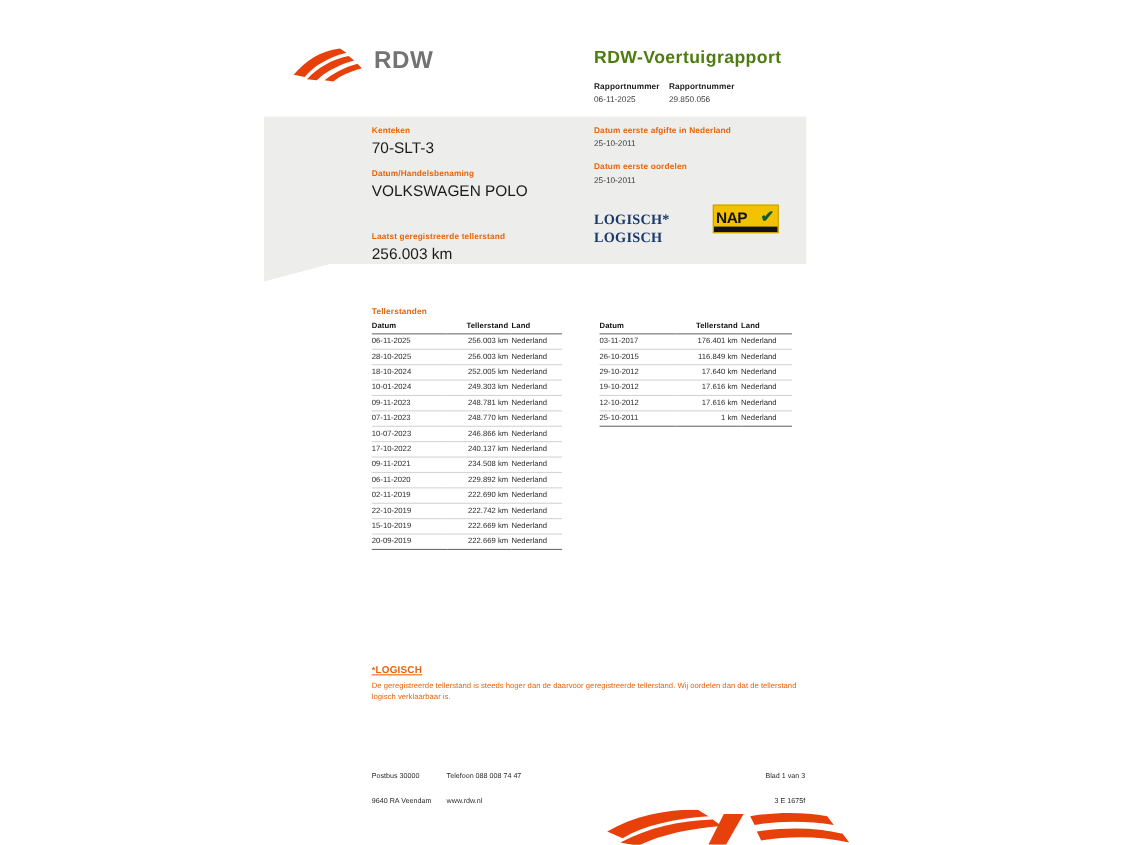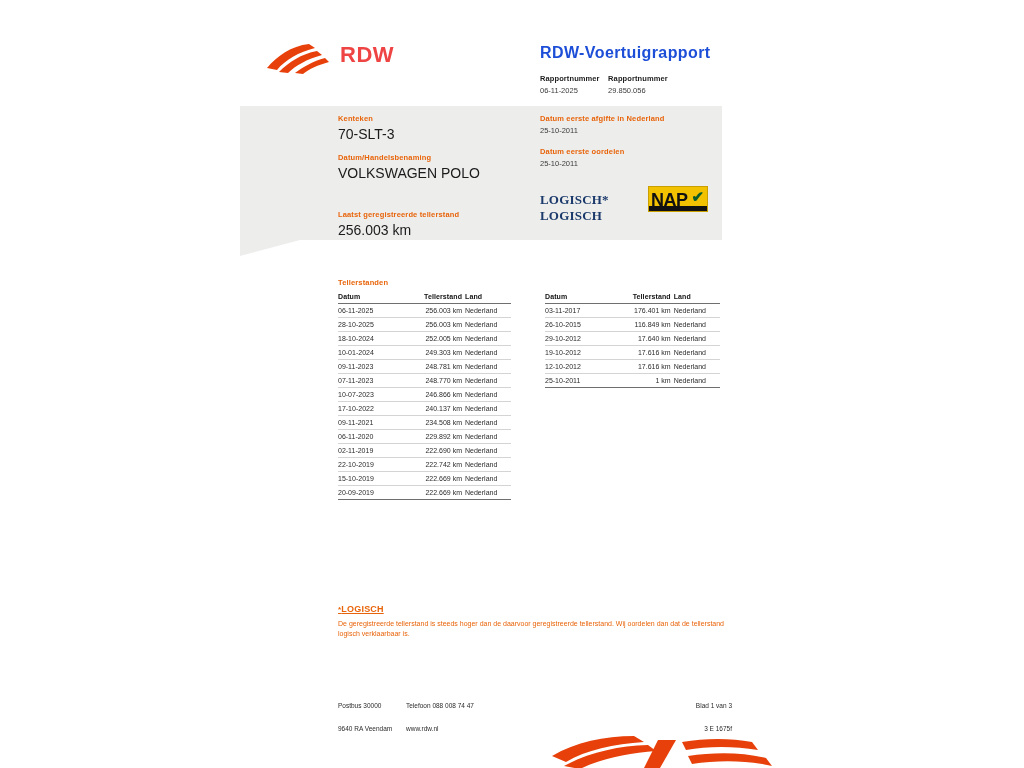--- a/index.html
+++ b/index.html
@@ -38,29 +38,29 @@
     width: 70px;
     height: 34px;
   }
   .brand {
     position: absolute;
     left: 100px;
     top: 24px;
     font-size: 22px;
     font-weight: bold;
     letter-spacing: 0.5px;
-    color: #ef4444;
+    color: #737373;
   }
   .report-title {
     position: absolute;
     left: 300px;
     top: 26px;
     font-size: 16px;
     font-weight: bold;
-    color: #1d4ed8;
+    color: #4d7c0f;
     letter-spacing: 0.4px;
   }
   .meta {
     position: absolute;
     left: 300px;
     top: 56px;
     font-size: 7.5px;
   }
   .meta-col {
     display: inline-block;
@@ -81,20 +81,21 @@
   }
 
   
   .panel {
     position: absolute;
     left: 240px;
     top: 106px;
     width: 482px;
     height: 134px;
     background: #ededec;
+    padding-left: 11px;
   }
   .panel-notch {
     position: absolute;
     left: 240px;
     top: 240px;
     width: 0;
     height: 0;
     border-left: 0 solid transparent;
     border-top: 16px solid #ededec;
     border-right: 60px solid transparent;
@@ -144,21 +145,21 @@
     width: 58px;
     height: 24px;
     background: #f2c200;
     border: 1px solid #c9a000;
     overflow: hidden;
   }
   .nap-badge .nap-text {
     position: absolute;
     left: 2px;
     top: 3px;
-    font-size: 18px;
+    font-size: 14px;
     font-weight: bold;
     color: #111111;
     letter-spacing: -0.5px;
   }
   .nap-badge .nap-check {
     position: absolute;
     right: 3px;
     top: 1px;
     font-size: 15px;
     color: #0a5d2b;

